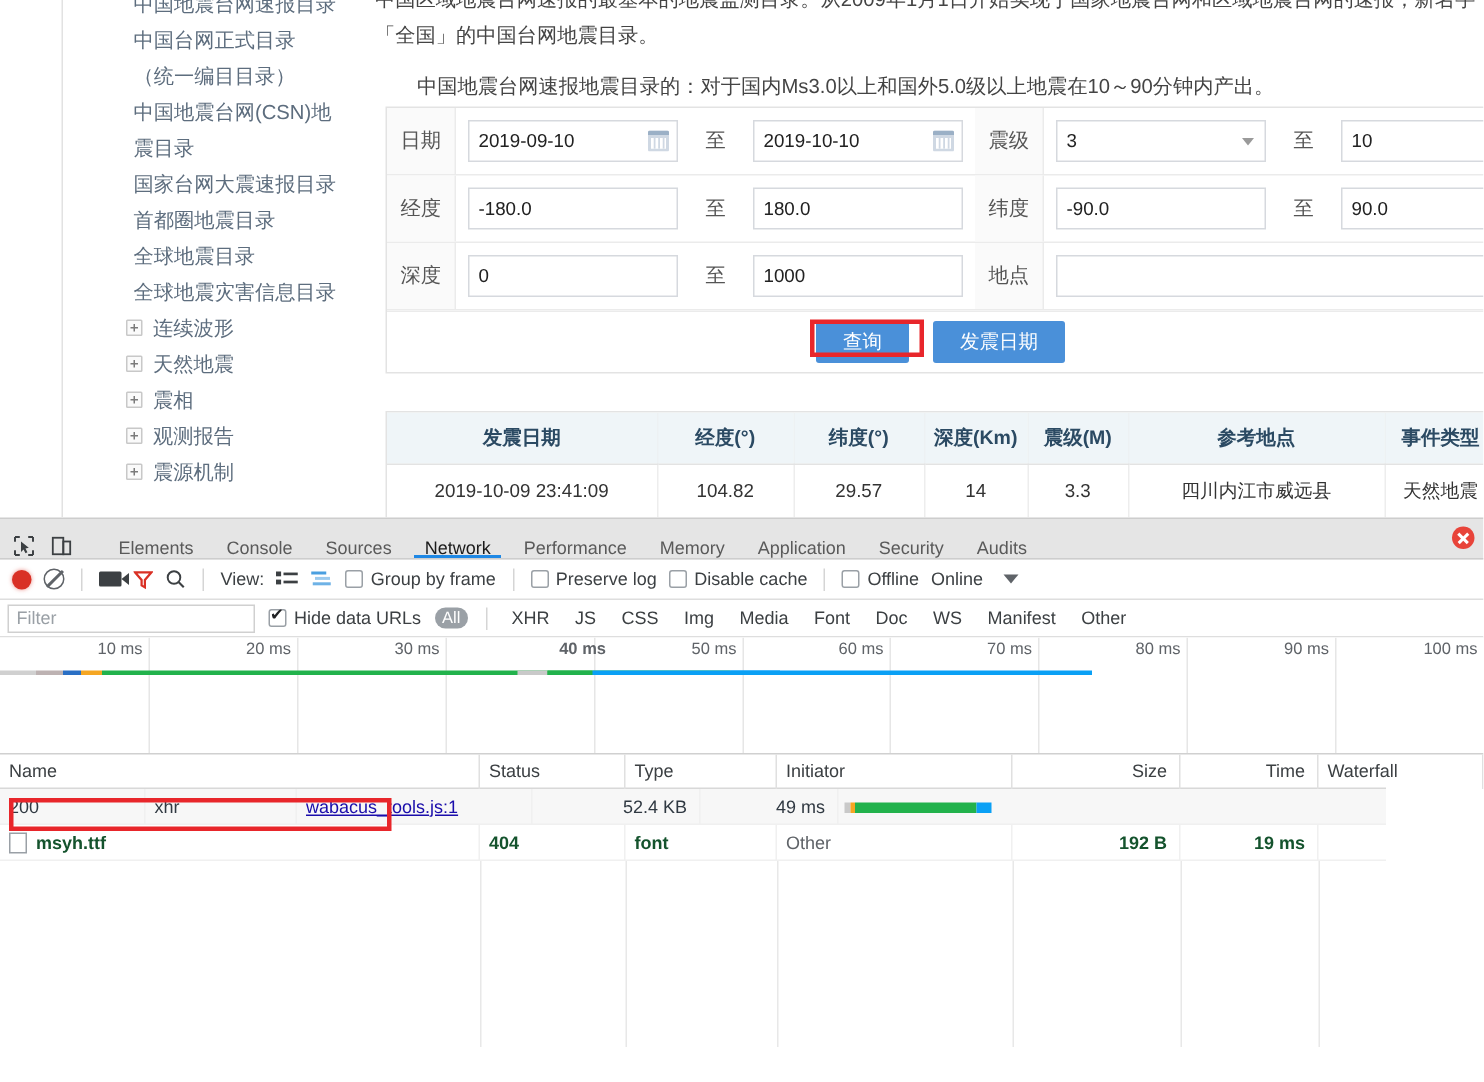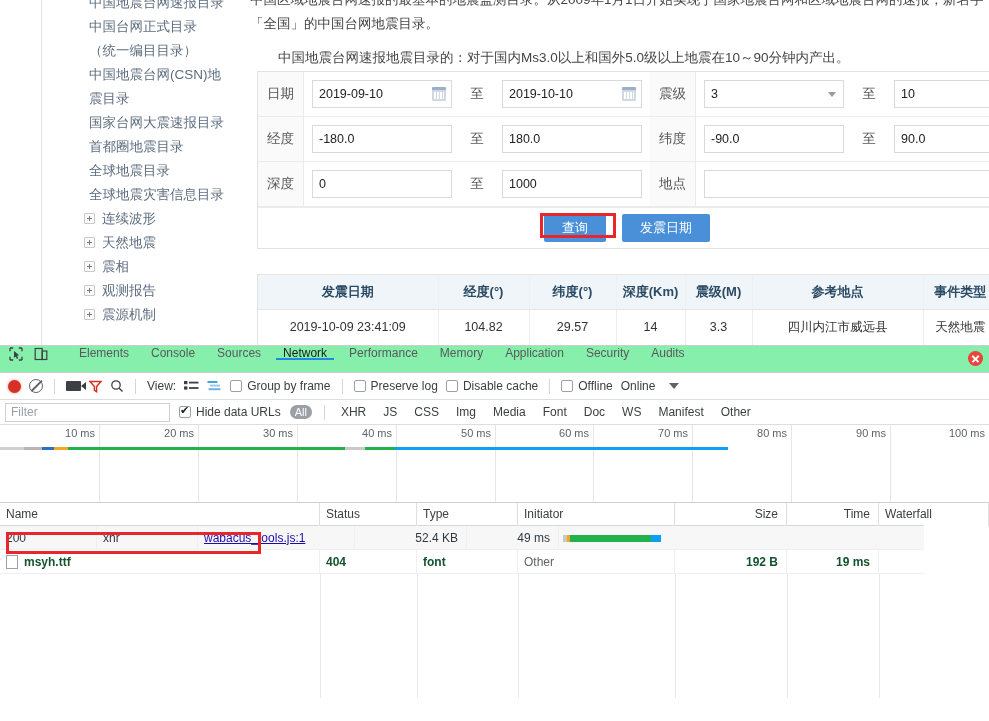--- a/index.html
+++ b/index.html
@@ -150,22 +150,22 @@
   #results th:last-child, #results td:last-child { border-right: none; }
 
   
   #devtools {
     position: absolute; left: 0; top: 345px; width: 989px; height: 376px;
     background: #fff; border-top: 1px solid #cdcdcd;
     font-family: "Liberation Sans", sans-serif;
     font-size: 12px; color: #303942;
   }
   #dt-tabbar {
-    height: 27px; display: flex; align-items: flex-start;
-    border-bottom: 1px solid #cdcdcd; background: #86efac; position: relative;
+    height: 27px; display: flex; align-items: flex-end;
+    border-bottom: 1px solid #cdcdcd; background: #e5e5e5; position: relative;
   }
   .dt-tool-icons {
     display: flex; align-items: center; padding: 0 6px 0 8px; gap: 9px;
   }
   .ico { width: 16px; height: 16px; position: relative; cursor: pointer; }
   .ico-inspect svg, .ico-device svg { display: block; }
   .dt-divider { width: 1px; background: #cfcfcf; margin: 5px 6px; }
   .dt-tabs { display: flex; align-items: stretch; }
   .dt-tab {
     padding: 0 11px; display: flex; align-items: center;
@@ -625,21 +625,21 @@
     </div>
 
     <div id="dt-timeline">
         <div class="tl-tick" style="left: 99px;"></div>
         <div class="tl-label" style="left: 99px;">10 ms</div>
         <div class="tl-tick" style="left: 198px;"></div>
         <div class="tl-label" style="left: 198px;">20 ms</div>
         <div class="tl-tick" style="left: 297px;"></div>
         <div class="tl-label" style="left: 297px;">30 ms</div>
         <div class="tl-tick" style="left: 396px;"></div>
-        <div class="tl-label" style="left: 396px;">40 ms</div>
+        <div class="tl-label" style="left: 408px; font-weight: bold;">40 ms</div>
         <div class="tl-tick" style="left: 495px;"></div>
         <div class="tl-label" style="left: 495px;">50 ms</div>
         <div class="tl-tick" style="left: 593px;"></div>
         <div class="tl-label" style="left: 593px;">60 ms</div>
         <div class="tl-tick" style="left: 692px;"></div>
         <div class="tl-label" style="left: 692px;">70 ms</div>
         <div class="tl-tick" style="left: 791px;"></div>
         <div class="tl-label" style="left: 791px;">80 ms</div>
         <div class="tl-tick" style="left: 890px;"></div>
         <div class="tl-label" style="left: 890px;">90 ms</div>

